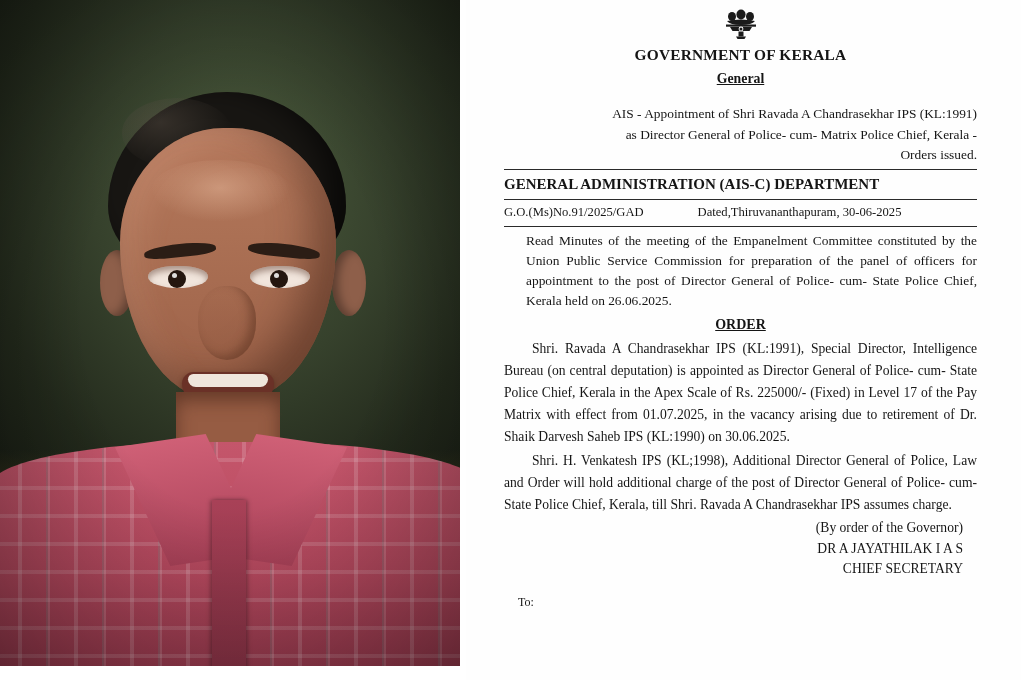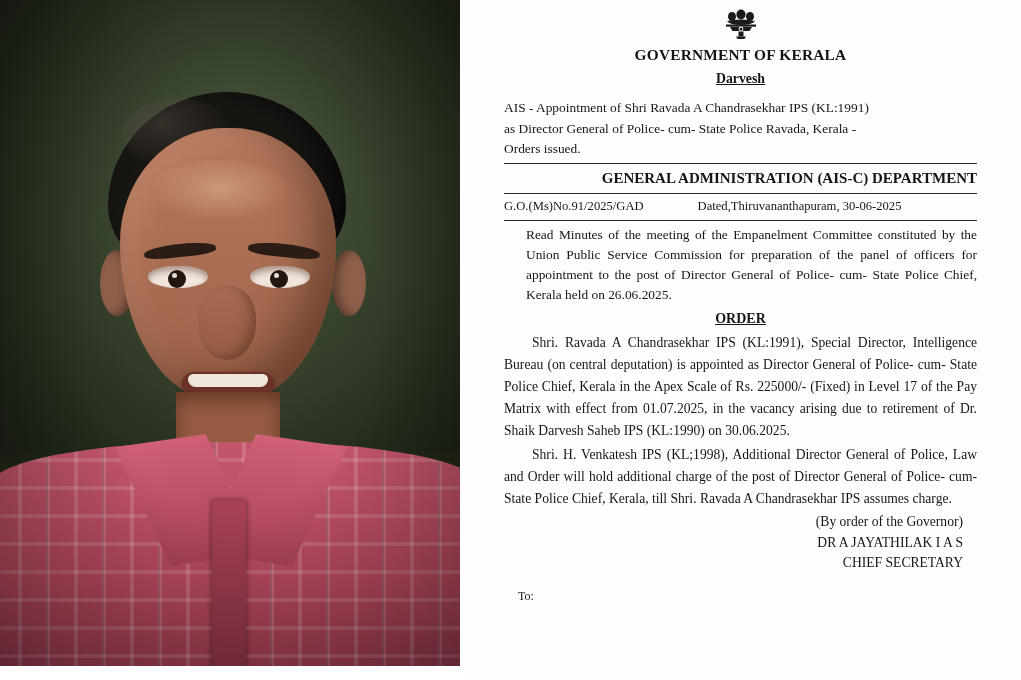--- a/index.html
+++ b/index.html
@@ -240,32 +240,32 @@
     margin: 2px 0 3px 0;
   }
   .abstract-head {
     text-align: center;
     font-weight: bold;
     font-size: 13.8px;
     text-decoration: underline;
     margin: 0 0 3px 0;
   }
   .abstract-body {
-    text-align: left;
+    text-align: right;
     font-size: 13.4px;
     line-height: 1.5;
-    margin: 10px 0 4px 0;
+    margin: 16px 0 4px 0;
   }
   .rule {
     border: 0;
     border-top: 1px solid #2a2a2a;
     margin: 4px 0 4px 0;
   }
   .dept-head {
-    text-align: right;
+    text-align: left;
     font-weight: bold;
     font-size: 15px;
     margin: 2px 0 3px 0;
   }
   .go-line {
     font-size: 12.6px;
     margin: 0 0 2px 0;
     text-align: left;
   }
   .go-line .go-date { margin-left: 14px; padding-left: 40px; }
@@ -361,24 +361,24 @@
           <circle cx="23" cy="21" r="2.4" fill="#fff"></circle>
           <circle cx="23" cy="21" r="1.5"></circle>
           <rect x="20.5" y="23.5" width="5" height="5"></rect>
           <path d="M18 28.5 h10 l-1.5 2.4 h-7 z"></path>
         </g>
       </svg>
     </div>
 
     <div class="gov-title">GOVERNMENT OF KERALA</div>
 
-    <div class="abstract-head">Darvesh</div>
+    <div class="abstract-head">General</div>
     <div class="abstract-body">
       <div>AIS - Appointment of Shri Ravada A Chandrasekhar IPS (KL:1991)</div>
-      <div>as Director General of Police- cum- State Police Ravada, Kerala -</div>
+      <div>as Director General of Police- cum- Matrix Police Chief, Kerala -</div>
       <div>Orders issued.</div>
     </div>
 
     <hr class="rule">
 
     <div class="dept-head">GENERAL ADMINISTRATION (AIS-C) DEPARTMENT</div>
 
     <hr class="rule">
 
     <div class="go-line">

